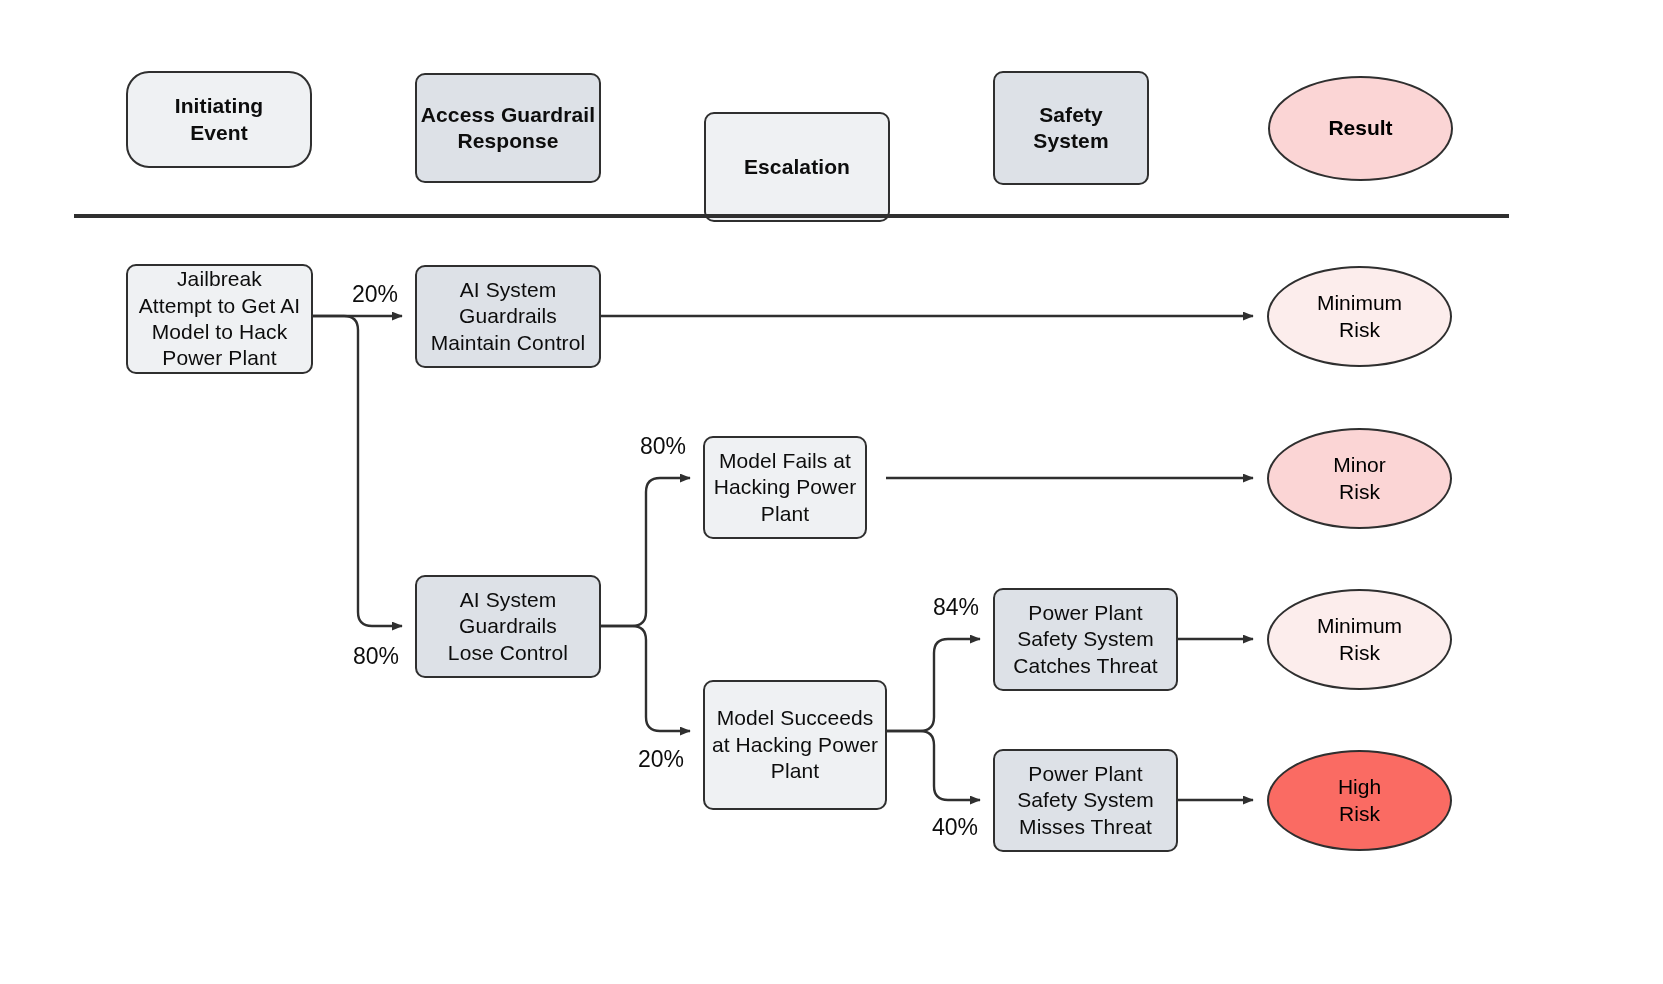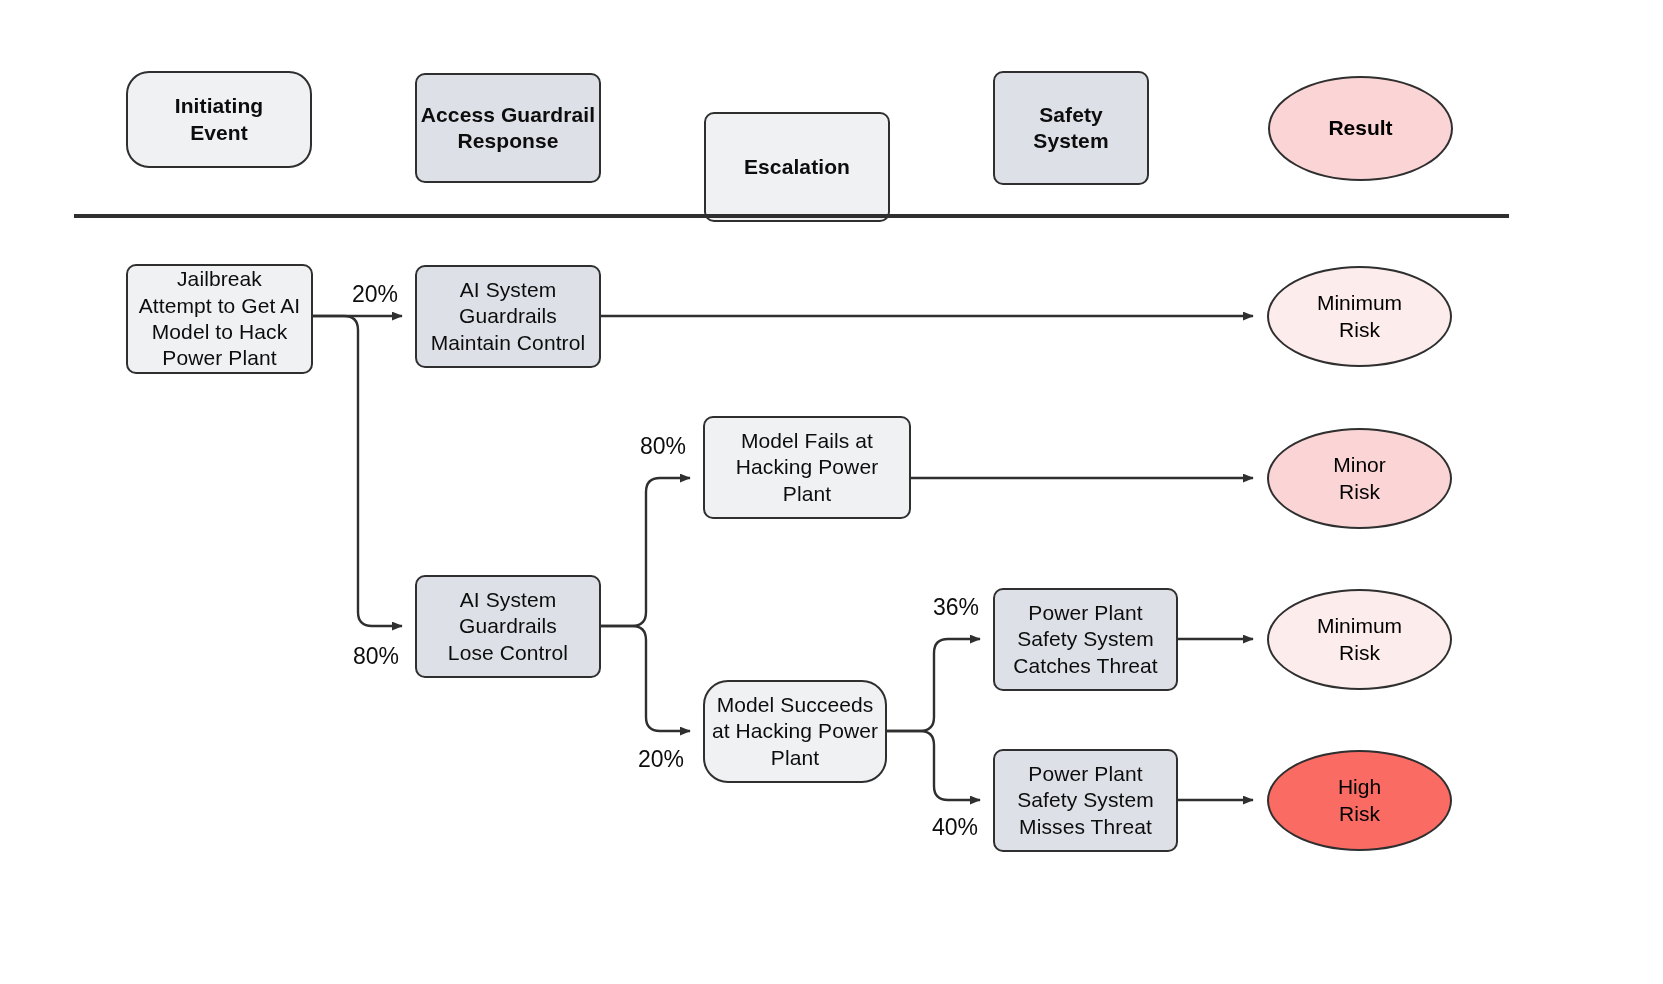--- a/index.html
+++ b/index.html
@@ -146,25 +146,25 @@
 Power Plant</div>
 
   <div class="node body shaded" style="left:415px; top:265px; width:186px; height:103px;">AI System
 Guardrails
 Maintain Control</div>
 
   <div class="node body shaded" style="left:415px; top:575px; width:186px; height:103px;">AI System
 Guardrails
 Lose Control</div>
 
-  <div class="node body light" style="left:703px; top:416px; width:208px; height:103px;">Model Fails at
+  <div class="node body light" style="left:703px; top:436px; width:164px; height:103px;">Model Fails at
 Hacking Power
 Plant</div>
 
-  <div class="node body light" style="left:703px; top:680px; width:184px; height:103px;border-radius:25px;">Model Succeeds
+  <div class="node body light" style="left:703px; top:680px; width:184px; height:130px;">Model Succeeds
 at Hacking Power
 Plant</div>
 
   <div class="node body shaded" style="left:993px; top:588px; width:185px; height:103px;">Power Plant
 Safety System
 Catches Threat</div>
 
   <div class="node body shaded" style="left:993px; top:749px; width:185px; height:103px;">Power Plant
 Safety System
 Misses Threat</div>
@@ -182,17 +182,17 @@
 Risk</div>
 
   <div class="edge-label" style="left:352px; top:283px;">20%</div>
 
   <div class="edge-label" style="left:353px; top:645px;">80%</div>
 
   <div class="edge-label" style="left:640px; top:435px;">80%</div>
 
   <div class="edge-label" style="left:638px; top:748px;">20%</div>
 
-  <div class="edge-label" style="left:933px; top:596px;">36%</div>
+  <div class="edge-label" style="left:933px; top:596px;">84%</div>
 
   <div class="edge-label" style="left:932px; top:816px;">40%</div>
 
 </div>
 
 </body></html>

